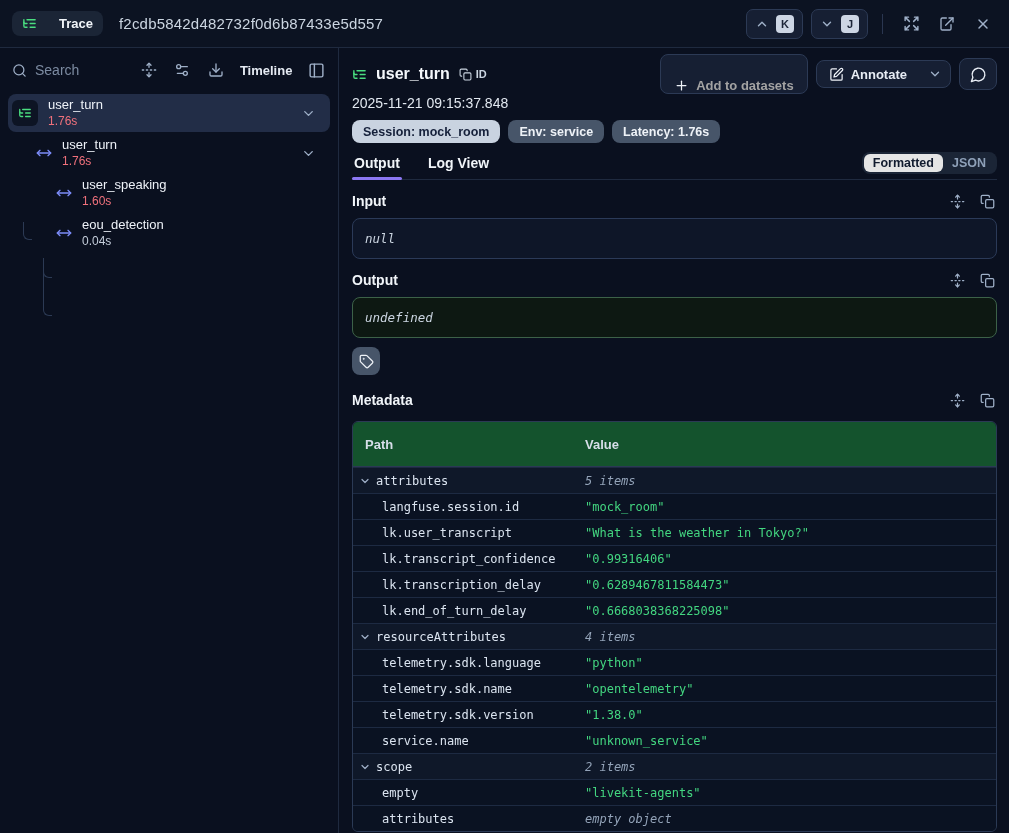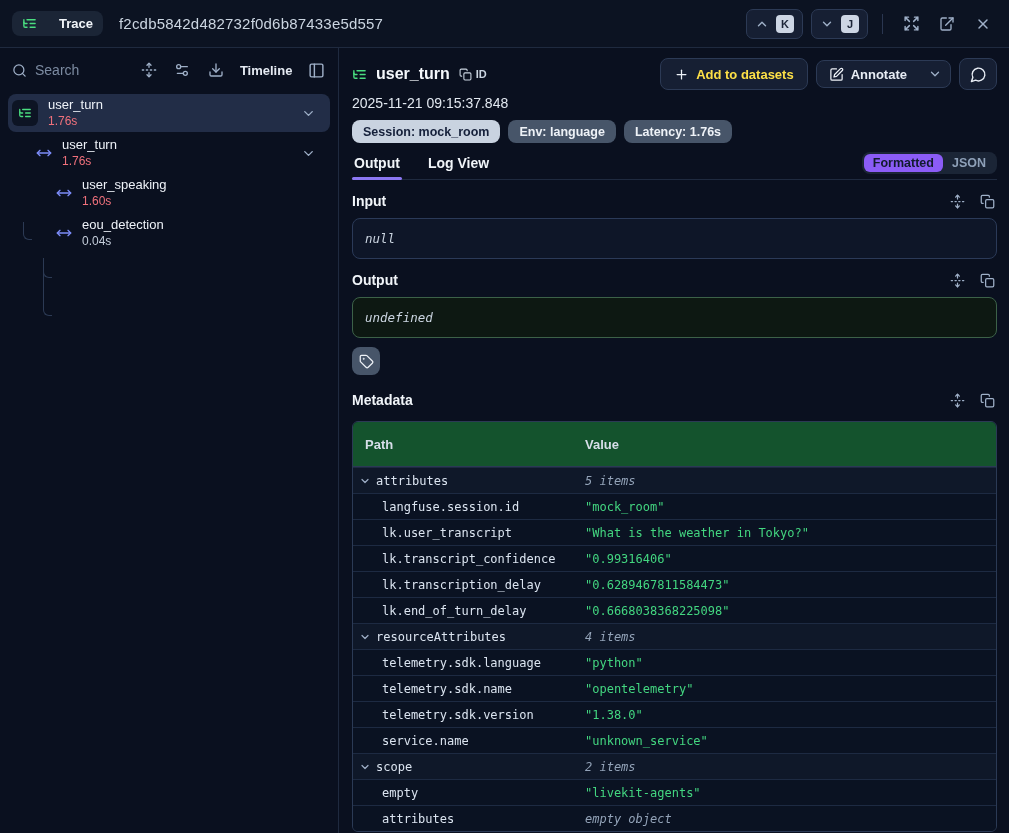--- a/index.html
+++ b/index.html
@@ -65,43 +65,43 @@
   .conn { position:absolute; border-left:1px solid #2c3a54; border-bottom:1px solid #2c3a54; border-bottom-left-radius:6px; width:9px; }
 
   
   .main { position:absolute; top:48px; left:340px; right:0; bottom:0; padding:0 12px; background:#0a101f; }
   .main-header { display:flex; align-items:center; padding-top:10px; height:42px; }
   .title-group { display:flex; align-items:center; gap:9px; }
   .obs-title { font-size:16px; font-weight:700; color:#f4f7fb; }
   .id-chip { display:flex; align-items:center; gap:4px; color:#cbd5e1; font-size:11px; font-weight:700; cursor:pointer; }
   .header-actions { margin-left:auto; display:flex; align-items:center; gap:8px; }
   .action-btn {
-    display:flex; align-items:center; gap:7px; height:32px; padding:0 13px;
+    display:flex; align-items:flex-end; gap:7px; height:40px; padding:0 13px;
     background:#161f33; border:1px solid #2c3a55; border-radius:8px;
-    color:#fde047; font-size:13px; font-weight:600; cursor:pointer; white-space:nowrap;
+    color:#a3a3a3; font-size:13px; font-weight:600; cursor:pointer; white-space:nowrap;
   }
   .split { display:flex; align-items:center; height:28px; background:#161f33; border:1px solid #2c3a55; border-radius:8px; overflow:hidden; }
   .split-main { display:flex; align-items:center; gap:7px; padding:0 12px; font-size:13px; font-weight:600; cursor:pointer; }
   .split-sep { width:1px; background:#2c3a55; }
   .split-caret { display:flex; align-items:center; padding:0 8px; cursor:pointer; }
   .icon-btn32 { width:38px; height:32px; display:flex; align-items:center; justify-content:center;
     background:#161f33; border:1px solid #2c3a55; border-radius:8px; cursor:pointer; }
 
   .timestamp { margin-top:5px; font-size:14px; color:#e2e8f0; font-weight:500; }
   .badges { margin-top:9px; display:flex; gap:8px; }
   .badge { height:23px; display:flex; align-items:center; padding:0 11px; border-radius:8px; font-size:12.5px; font-weight:700; }
   .badge.light { background:#c9d3e0; color:#15203a; }
   .badge.slate { background:#475569; color:#eef2f7; }
 
   .tabs-row { margin-top:8px; display:flex; align-items:flex-end; border-bottom:1px solid #1f2a3f; position:relative; }
   .tab { padding:4px 2px 8px 2px; margin-right:24px; font-size:14px; font-weight:600; color:#f1f5f9; position:relative; cursor:pointer; }
   .tab.active::after { content:""; position:absolute; left:0; right:0; bottom:-1px; height:3px; background:#8b77f2; border-radius:2px; }
   .fmt-toggle { margin-left:auto; margin-bottom:5px; display:flex; background:#1b2536; border-radius:8px; padding:2px; }
   .fmt-opt { padding:2px 9px; font-size:12.5px; font-weight:600; border-radius:6px; cursor:pointer; color:#8ea0b8; }
-  .fmt-opt.active { background:#8b5cf6; color:#111b2e;border-radius:6px; }
+  .fmt-opt.active { background:#e5e5e5; color:#111b2e;border-radius:6px; }
 
   .sec-head { display:flex; align-items:center; margin-top:11px; }
   .sec-title { font-size:14px; font-weight:700; color:#f1f5f9; }
   .sec-icons { margin-left:auto; display:flex; gap:10px; }
   .sec-icons .ghost-btn { width:20px; height:20px; }
 
   .code-box {
     margin-top:7px; height:41px; border-radius:8px; display:flex; align-items:center; padding:0 12px;
     font-family:"DejaVu Sans Mono",monospace; font-style:italic; font-size:12.5px; color:#cbd5e1;
   }
@@ -346,21 +346,21 @@
           <path d="M7.9 20A9 9 0 1 0 4 16.1L2 22Z"></path>
         </svg>
       </div>
     </div>
   </div>
 
   <div class="timestamp">2025-11-21 09:15:37.848</div>
 
   <div class="badges">
     <div class="badge light">Session: mock_room</div>
-    <div class="badge slate">Env: language</div>
+    <div class="badge slate">Env: service</div>
     <div class="badge slate">Latency: 1.76s</div>
   </div>
 
   <div class="tabs-row">
     <div class="tab active">Output</div>
     <div class="tab">Log View</div>
     <div class="fmt-toggle">
       <div class="fmt-opt active">Formatted</div>
       <div class="fmt-opt">JSON</div>
     </div>

